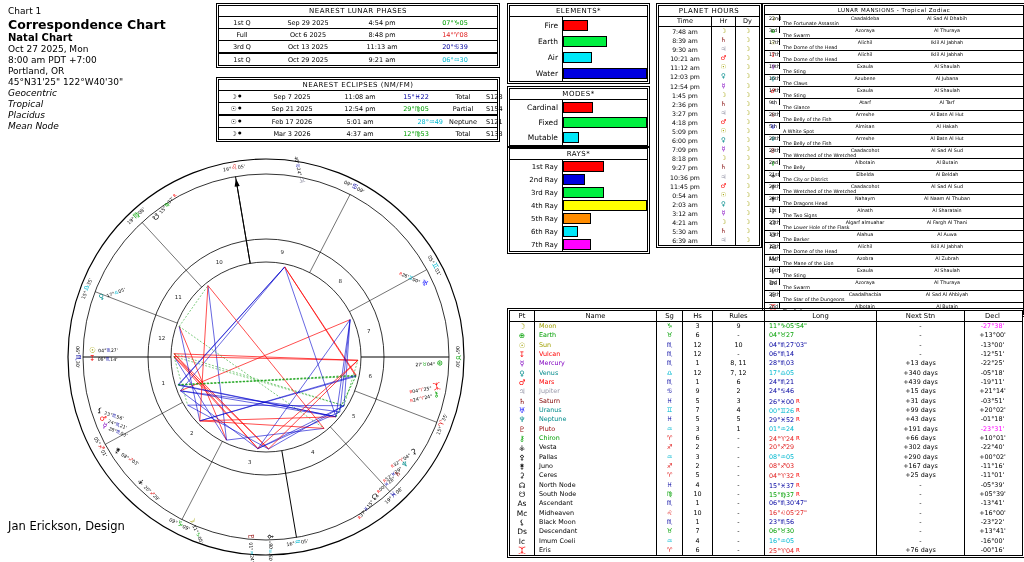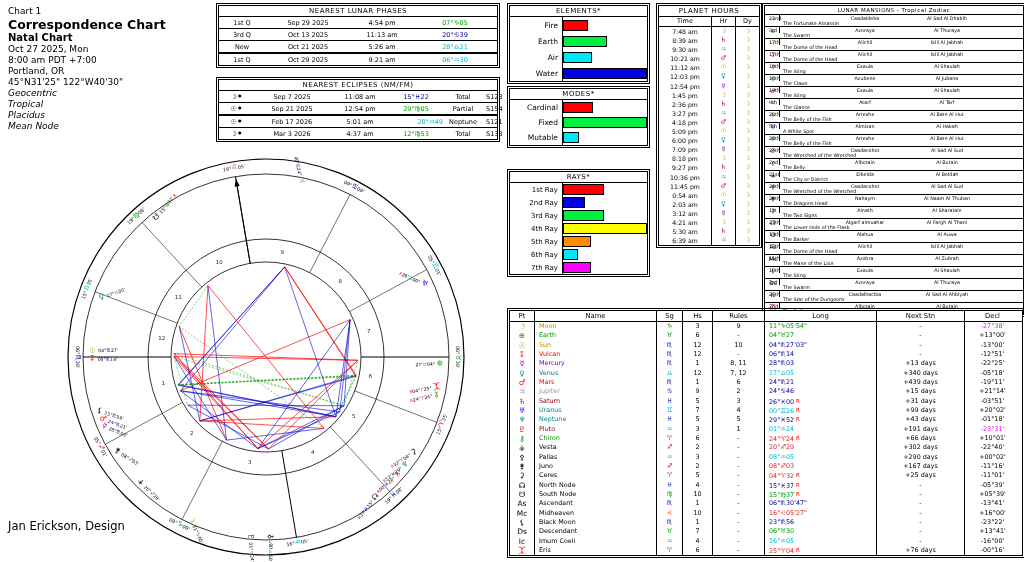--- a/index.html
+++ b/index.html
@@ -27,21 +27,21 @@
   .ec-ic{font-size:7px;} .ec-dot{font-size:4px;vertical-align:2px;}
   
   .barpanel .barrow{display:grid;grid-template-columns:52px 1fr;align-items:center;}
   .barlab{font-size:7.5px;text-align:right;padding-right:4px;}
   .barc{border-left:1px solid #000;align-self:stretch;display:flex;align-items:center;}
   .bar{height:9px;border:1px solid #000;}
   #elements{left:509px;top:5px;width:137px;}
   #elements .barrow{height:16px;}
   #modes{left:509px;top:88px;width:137px;}
   #modes .barrow{height:15px;}
-  #rays{left:509px;top:171px;width:137px;}
+  #rays{left:509px;top:148px;width:137px;}
   #rays .barrow{height:13px;}
   #rays .barlab{font-size:7px;}
   
   #hours{left:658px;top:5px;width:100px;}
   #hours .hhead,#hours .hrow{display:grid;grid-template-columns:52px 24px 24px;}
   #hours .hhead{border-bottom:1px solid #000;font-size:6.5px;height:9px;line-height:9px;text-align:center;}
   #hours .hrow{height:9.1px;font-size:6.2px;line-height:9.1px;text-align:center;}
   #hours .hc{border-left:1px solid #000;}
   #hours .pg{font-size:6.5px;}
   
@@ -92,30 +92,30 @@
   <div id="phases" class="panel">
     <div class="ptitle">NEAREST LUNAR PHASES</div>
     <div id="phases-rows">
         <div class="grid-row">
           <div class="cell">1st Q</div>
           <div class="cell">Sep 29 2025</div>
           <div class="cell">4:54 pm</div>
           <div class="cell" style="color: rgb(0, 160, 0);">07°♑05</div>
         </div>
         <div class="grid-row">
+          <div class="cell">Full</div>
+          <div class="cell">Oct 6 2025</div>
+          <div class="cell">8:48 pm</div>
+          <div class="cell" style="color: rgb(224, 32, 32);">14°♈08</div>
+        </div>
+        <div class="grid-row">
           <div class="cell">3rd Q</div>
           <div class="cell">Oct 13 2025</div>
           <div class="cell">11:13 am</div>
           <div class="cell" style="color: rgb(0, 0, 160);">20°♋39</div>
-        </div>
-        <div class="grid-row">
-          <div class="cell">New</div>
-          <div class="cell">Oct 21 2025</div>
-          <div class="cell">5:26 am</div>
-          <div class="cell" style="color: rgb(0, 184, 208);">28°♎21</div>
         </div>
         <div class="grid-row sep">
           <div class="cell">1st Q</div>
           <div class="cell">Oct 29 2025</div>
           <div class="cell">9:21 am</div>
           <div class="cell" style="color: rgb(0, 184, 208);">06°♒30</div>
         </div>
       </div>
   </div>
 

